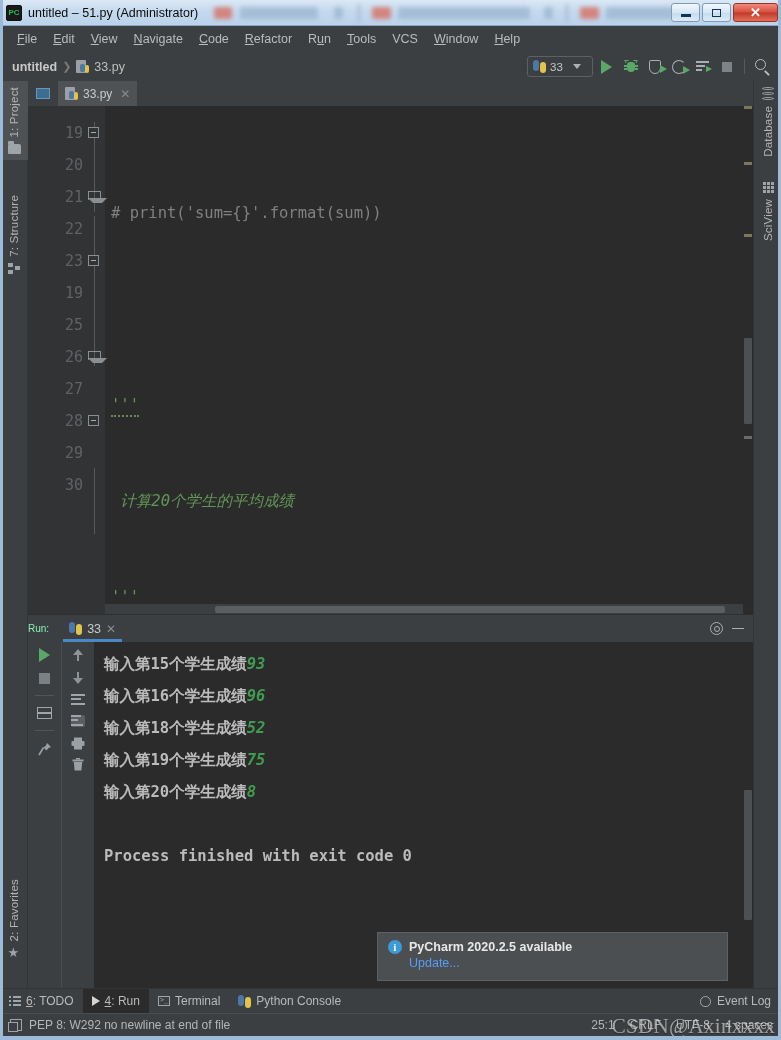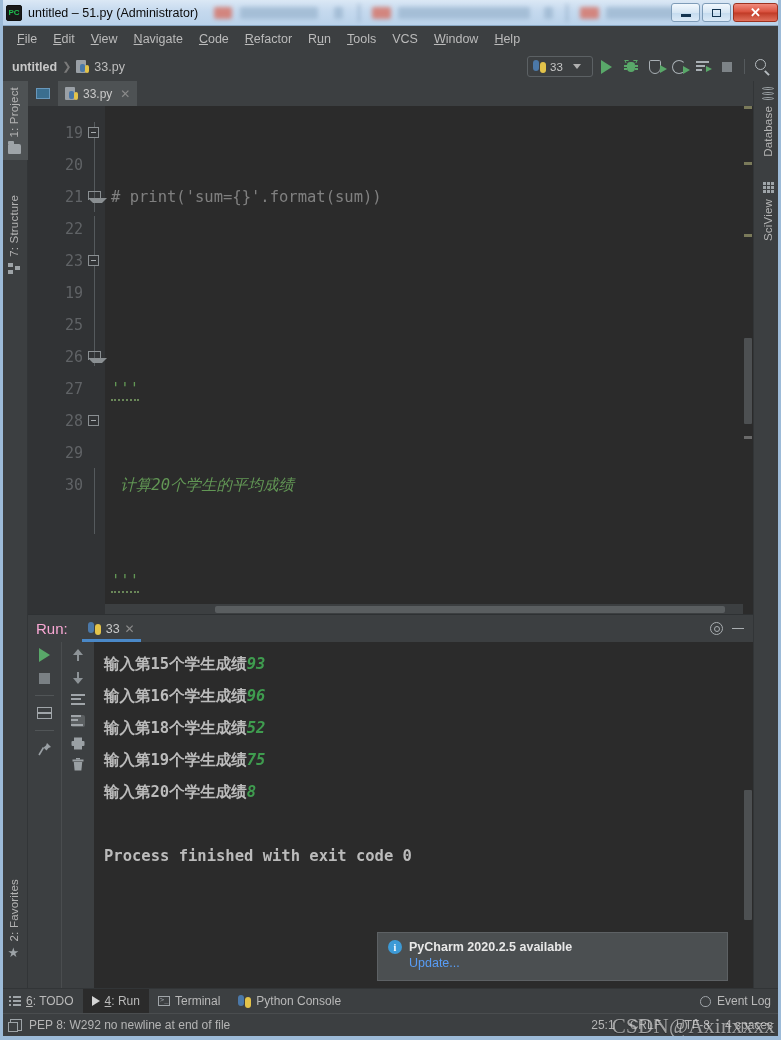--- a/index.html
+++ b/index.html
@@ -205,21 +205,21 @@
   .foldbox.arrow:before {
     content:''; position:absolute; left:0; top:0; width:11px; height:8px;
     border:1px solid #8a8f92; border-bottom:none;
   }
   .foldbox.arrow:after {
     content:''; position:absolute; left:0px; top:7px; width:9px; height:0;
     border-left:5.5px solid transparent; border-right:5.5px solid transparent;
     border-top:5px solid #8a8f92; background:transparent;
   }
   .codearea {
-    flex:1; position:relative; overflow:hidden; padding-top:11px;
+    flex:1; position:relative; overflow:hidden; padding-top:27px;
     font-family:"DejaVu Sans Mono", monospace; font-size:15.5px; line-height:32px;
     color:#a9b7c6; white-space:pre;
   }
   .cl { height:32px; padding-left:6px; position:relative; }
   .cmt { color:#808080; }
   .doc { color:#629755; font-style:italic; }
   .squig {
     border-bottom:2px dotted #6a8759; padding-bottom:1px;
   }
   .ed-vscroll {
@@ -231,21 +231,21 @@
     position:absolute; left:0; right:10px; bottom:0; height:10px; background:#3c3f41;
   }
   .ed-hthumb { position:absolute; left:110px; width:510px; top:2px; height:7px; background:#5a5e60; border-radius:2px; }
 
   
   .runpanel {
     position:absolute; left:28px; top:533px; right:28px; bottom:0;
     background:#3c3f41; border-top:1px solid #2e3133;
   }
   .runhdr { height:27px; display:flex; align-items:center; background:#3c3f41; }
-  .runlbl { font-size:15px; color:#f9a8d4; margin-left:8px; }
+  .runlbl { font-size:10px; color:#86efac; }
   .runtab {
     margin-left:14px; display:flex; align-items:center; gap:5px;
     height:27px; padding:0 6px; position:relative; font-size:12.5px; color:#c9c9c9;
   }
   .runtab .under { position:absolute; left:0; right:0; bottom:0; height:3px; background:#4a88c7; }
   .runtab .x { color:#8b8b8b; font-size:12px; }
   .runhdr-right { margin-left:auto; display:flex; align-items:center; gap:9px; padding-right:9px; }
   .gear {
     width:13px;height:13px;border:1.6px solid #a9aeb1;border-radius:50%; position:relative;
   }

